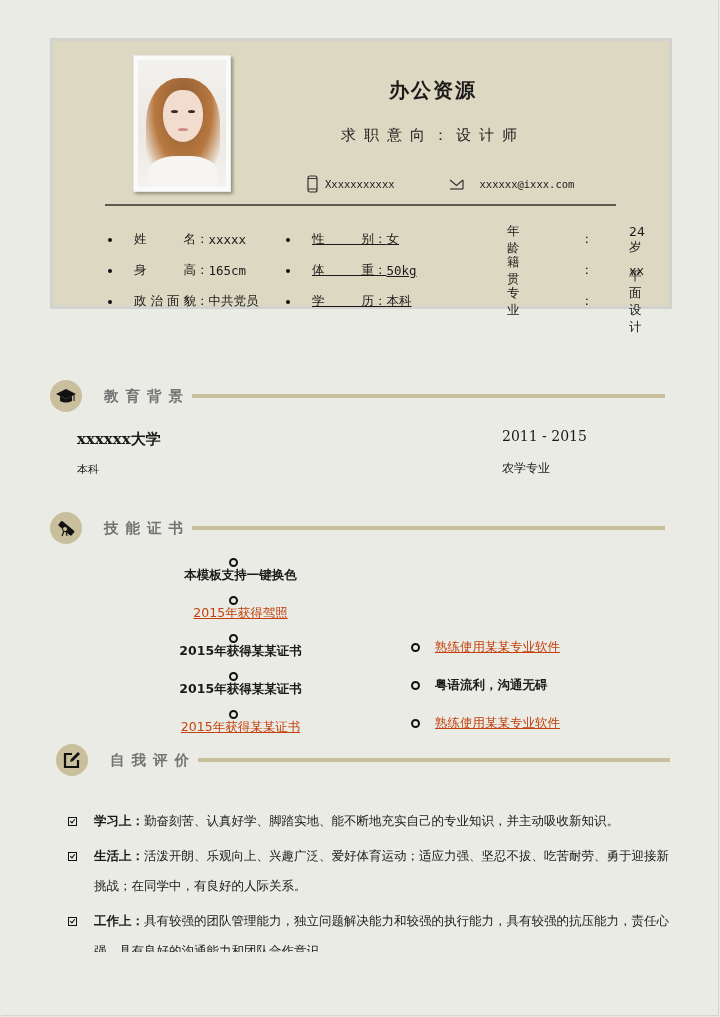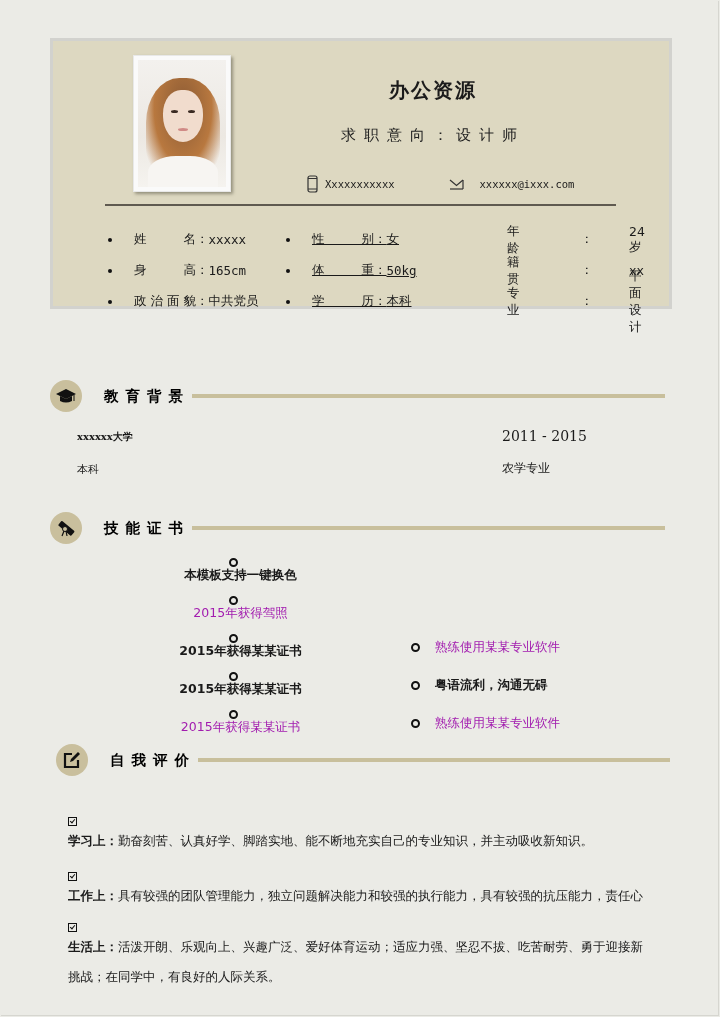--- a/index.html
+++ b/index.html
@@ -81,39 +81,39 @@
   .bullet { width: 4px; height: 4px; border-radius: 50%; background: #111; margin-right: 22px; }
   .info-label { display: inline-block; width: 62px; text-align-last: justify; letter-spacing: 0; }
 
   
   .section-head { position: absolute; left: 50px; height: 34px; display: flex; align-items: center; }
   .sec-icon {
     width: 32px; height: 32px; border-radius: 50%;
     background: #c9bf9d; display: flex; align-items: center; justify-content: center;
   }
   .sec-title {
-    margin-left: 22px; font-size: 14.5px; letter-spacing: 7px; color: #000000; font-weight: bold; font-family: Liberation Serif, serif;
+    margin-left: 22px; font-size: 14.5px; letter-spacing: 7px; color: #737373; font-weight: bold; font-family: Liberation Serif, serif;
   }
   .sec-line { height: 4px; background: #c8bf9c; margin-left: 2px; }
 
-  .edu-row { position: absolute; font-size: 10px; }
+  .edu-row { position: absolute; font-size: 15px; }
   .mono-x { font-family: "DejaVu Sans Mono", "Liberation Mono", monospace; }
 
   .skills { position: absolute; left: 70px; top: 552px; width: 600px; }
   .skill-row { display: flex; height: 38px; align-items: center; }
   .skill { display: flex; align-items: center; font-size: 12.5px; font-family: "DejaVu Sans", "Liberation Sans", sans-serif; }
   .skill:first-child { width: 341px; flex-direction: column; }
   .ring {
     width: 9px; height: 9px; border-radius: 50%; border: 2.5px solid #111; margin-right: 15px; flex: none;
   }
   .skill.bold span { font-weight: bold; }
-  .skill.light span { color: #a21caf; }
+  .skill.light span { color: #c2410c; text-decoration: underline; }
 
   .evals { position: absolute; left: 68px; top: 806px; width: 610px; }
-  .eval { display: flex; font-size: 12.5px; line-height: 30px; font-family: "DejaVu Sans", "Liberation Sans", sans-serif; color: #1a1a1a; flex-direction: column; }
+  .eval { display: flex; font-size: 12.5px; line-height: 30px; font-family: "DejaVu Sans", "Liberation Sans", sans-serif; color: #1a1a1a; }
   .eval + .eval { margin-top: 5px; }
   .chk {
     flex: none; width: 9px; height: 9px; border: 1.5px solid #111; margin-top: 11px; margin-right: 17px;
     position: relative;
   }
   .chk::after {
     content: ""; position: absolute; left: 1.5px; top: -0.5px; width: 2px; height: 4px;
     border-right: 1.5px solid #111; border-bottom: 1.5px solid #111; transform: rotate(40deg);
   }
   .eval-text { width: 575px; }
@@ -305,21 +305,21 @@
   </div>
   <div class="sec-title">自我评价</div>
   <div class="sec-line" style="width:472px;"></div>
 </div>
 
 <div class="evals">
   <div class="eval">
     <span class="chk"></span>
     <div class="eval-text"><span class="eval-key">学习上：</span><span>勤奋刻苦、认真好学、脚踏实地、能不断地充实自己的专业知识，并主动吸收新知识。</span></div>
   </div>
+  <div class="eval">
+    <span class="chk"></span>
+    <div class="eval-text"><span class="eval-key">生活上：</span><span>活泼开朗、乐观向上、兴趣广泛、爱好体育运动；适应力强、坚忍不拔、吃苦耐劳、勇于迎接新挑战；在同学中，有良好的人际关系。</span></div>
+  </div>
   <div class="eval clipped">
     <span class="chk"></span>
     <div class="eval-text"><span class="eval-key">工作上：</span><span>具有较强的团队管理能力，独立问题解决能力和较强的执行能力，具有较强的抗压能力，责任心强，具有良好的沟通能力和团队合作意识。</span></div>
   </div>
-  <div class="eval">
-    <span class="chk"></span>
-    <div class="eval-text"><span class="eval-key">生活上：</span><span>活泼开朗、乐观向上、兴趣广泛、爱好体育运动；适应力强、坚忍不拔、吃苦耐劳、勇于迎接新挑战；在同学中，有良好的人际关系。</span></div>
-  </div>
 </div>
 
 </body></html>

